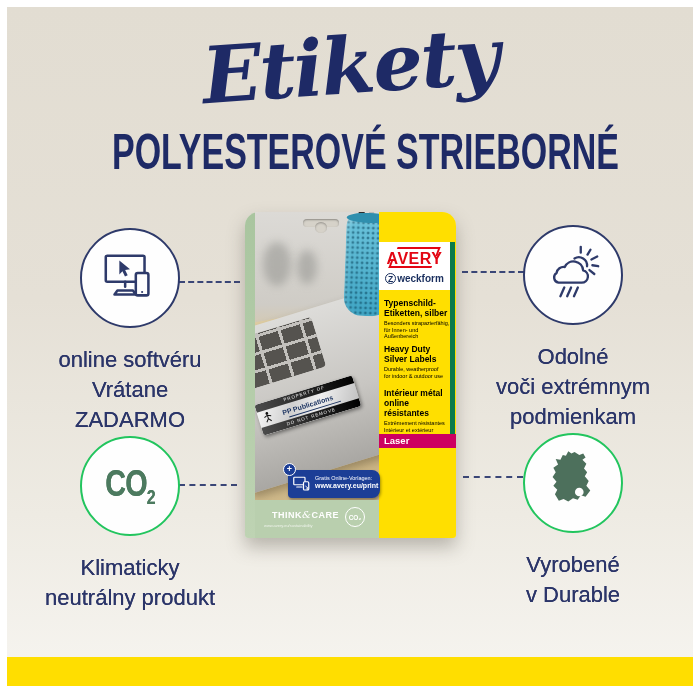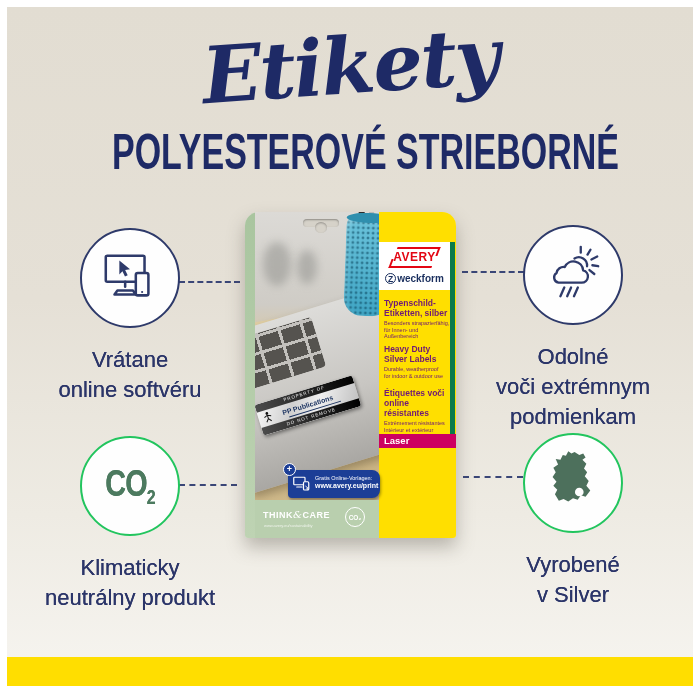--- a/index.html
+++ b/index.html
@@ -71,37 +71,37 @@
     background:linear-gradient(#9a9a9a,#cfcfcf); transform:rotate(-3deg); }
   .hang-hole { position:absolute; left:58px; top:7px; width:36px; height:8px; border-radius:5px;
     background:#d6d2c9; box-shadow:inset 0 1px 2px rgba(0,0,0,.35); }
   .hang-hole::after { content:''; position:absolute; left:12px; top:3px; width:12px; height:11px;
     border-radius:50%; background:#d6d2c9; box-shadow:inset 0 1px 2px rgba(0,0,0,.3); }
 
   .yellow { position:absolute; left:134px; top:0; width:77px; height:326px; background:#ffdf00; }
   .green-strip { position:absolute; right:1px; top:30px; width:5px; height:192px; background:#0a7a4b; }
   .logo-box { position:absolute; left:0; top:30px; width:71px; height:48px; background:#fff; }
   .avery-wrap { position:relative; margin-top:8px; height:20px; }
-  .avery { text-align:center; color:#e30613; font-weight:bold; font-size:12px; letter-spacing:.5px; }
+  .avery { text-align:center; color:#e30613; font-weight:bold; font-size:16px; letter-spacing:.5px; }
   .fr-t { position:absolute; left:17px; top:-3px; width:43px; height:9px;
     border-top:2px solid #e30613; border-right:2px solid #e30613; transform:skewX(-20deg); }
   .fr-b { position:absolute; left:11px; top:9px; width:43px; height:9px;
     border-bottom:2px solid #e30613; border-left:2px solid #e30613; transform:skewX(-20deg); }
   .zweck { text-align:center; color:#1a2f5e; font-weight:bold; font-size:10px; margin-top:3px; }
   .z-oval { display:inline-block; border:1.3px solid #1a2f5e; border-radius:50%;
     width:11px; height:11px; line-height:10px; text-align:center; font-size:8.5px; margin-right:1px; }
 
-  .pkg-block { position:absolute; left:5px; width:66px; color:#701a75; }
+  .pkg-block { position:absolute; left:5px; width:66px; color:#000000; }
   .pkg-title { font-size:8.5px; line-height:10px; font-weight:bold; }
   .pkg-sub { font-size:5.5px; line-height:6.5px; margin-top:2px; }
   .laser { position:absolute; left:0; top:222px; width:77px; height:14px; background:#cd0060;
     color:#fff; font-weight:bold; font-size:9.5px; line-height:14px; padding-left:5px; }
 
   .eco-band { position:absolute; left:10px; top:288px; width:124px; height:38px; background:#b9cfae; }
-  .think { position:absolute; left:8px; top:9px; color:#fff; font-weight:bold; font-size:9px;
+  .think { position:absolute; left:17px; top:9px; color:#fff; font-weight:bold; font-size:9px;
     letter-spacing:.5px; }
   .think .amp { font-family:"DejaVu Serif",serif; font-style:italic; font-weight:normal; font-size:10px; }
   .sust-url { position:absolute; left:9px; top:23px; font-size:4px; color:#eef3ea; }
   .eco-badge { position:absolute; left:90px; top:7px; width:20px; height:20px;
     border:1.2px solid #fff; border-radius:50%; color:#fff; font-size:6.5px; font-weight:bold;
     text-align:center; line-height:19px; }
 
   .banner { position:absolute; left:43px; top:258px; width:92px; height:28px; background:#1c3e96;
     border-radius:4px 8px 8px 4px; box-shadow:1px 2px 3px rgba(0,0,0,.35); }
   .plus { position:absolute; left:-5px; top:-7px; width:13px; height:13px; background:#1c3e96;
@@ -133,22 +133,23 @@
           <rect x="7" y="11" width="40" height="27" rx="1.5"></rect>
           <line x1="27" y1="38" x2="27" y2="43"></line>
           <path d="M19,47 h16 l3,4 h-22 z"></path>
           <path d="M21,16 l11,9 -5,0.8 2.6,5.4 -2.8,1.3 -2.6,-5.3 -3.2,3.2 z" fill="#2e3a6a" stroke="none"></path>
           <rect x="38" y="29" width="13" height="23" rx="2" fill="#fefefe"></rect>
           <circle cx="44.5" cy="48.5" r="1.1" fill="#2e3a6a" stroke="none"></circle>
         </svg>
       </span>
     </div>
     <div class="caption">
+      <div>online softvéru</div>
       <div>Vrátane</div>
-      <div>online softvéru</div>
+      <div>ZADARMO</div>
     </div>
   </div>
 
   <div class="feature" style="left:462px; top:225px; width:222px;text-align:center;">
     <div class="f-circle navy">
       <span>
         <svg width="62" height="62" viewBox="0 0 64 64" fill="none" stroke="#2e3a6a" stroke-width="2.4" stroke-linecap="round" stroke-linejoin="round">
           <line x1="40" y1="5" x2="40" y2="11"></line>
           <line x1="50" y1="8" x2="47" y2="13"></line>
           <line x1="57" y1="15" x2="51" y2="18"></line>
@@ -183,21 +184,21 @@
     <div class="f-circle green">
       <span>
         <svg width="60" height="66" viewBox="0 0 72 84">
           <path fill="#4d705c" d="M30,4 L34,7 L38,5 L44,9 L49,7 L52,12 L48,15 L53,20 L50,26 L54,31 L51,36 L56,42 L53,48 L58,54 L52,62 L46,60 L42,66 L36,64 L30,68 L24,65 L18,67 L13,59 L16,53 L11,48 L15,43 L10,37 L14,31 L11,25 L17,21 L14,14 L20,15 L23,9 L27,10 Z"></path>
           <circle cx="44" cy="56" r="5.5" fill="#fefefe"></circle>
         </svg>
       </span>
     </div>
     <div class="caption">
       <div>Vyrobené</div>
-      <div>v Silver</div>
+      <div>v Durable</div>
     </div>
   </div>
 
   <div class="pkg">
     <div class="sage"></div>
 
     <div class="photo">
       <div class="blob" style="left:8px; top:30px; width:28px; height:44px;"></div>
       <div class="blob" style="left:42px; top:38px; width:20px; height:34px;"></div>
       <div class="desk"></div>
@@ -254,21 +255,21 @@
           <div>Silver Labels</div>
         </div>
         <div class="pkg-sub">
           <div>Durable, weatherproof</div>
           <div>for indoor &amp; outdoor use</div>
         </div>
       </div>
 
       <div class="pkg-block" style="top:176px;">
         <div class="pkg-title">
-          <div>Étiquettes voči</div>
+          <div>Intérieur métal</div>
           <div>online résistantes</div>
         </div>
         <div class="pkg-sub">
           <div>Extrêmement résistantes</div>
           <div>Intérieur et extérieur</div>
         </div>
       </div>
 
       <div class="laser">Laser</div>
     </div>

